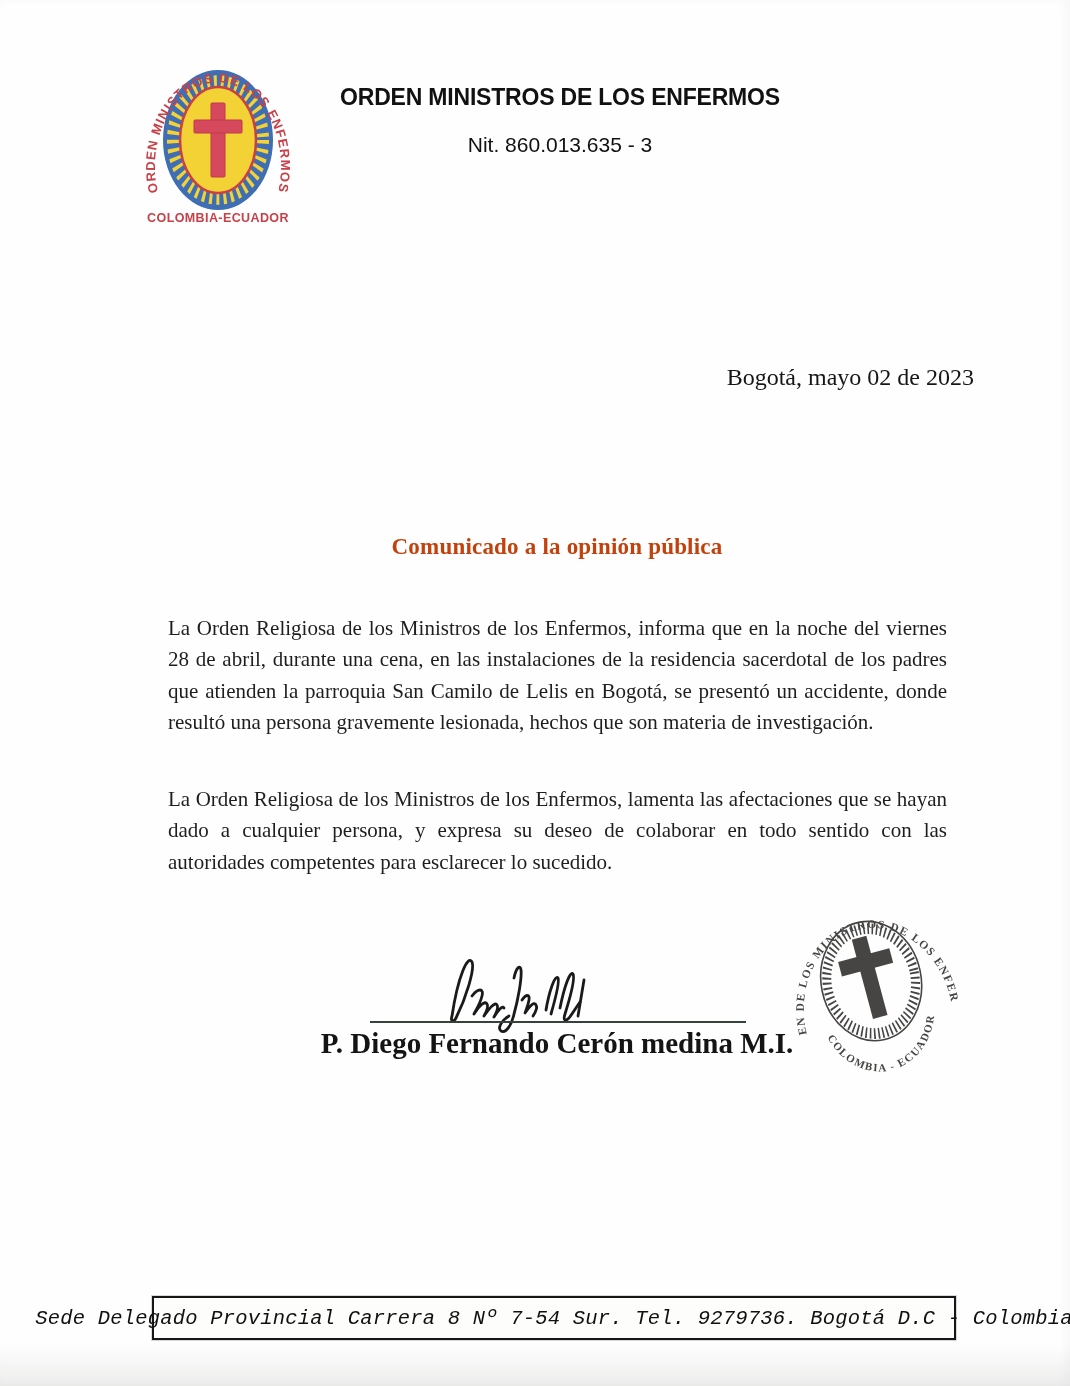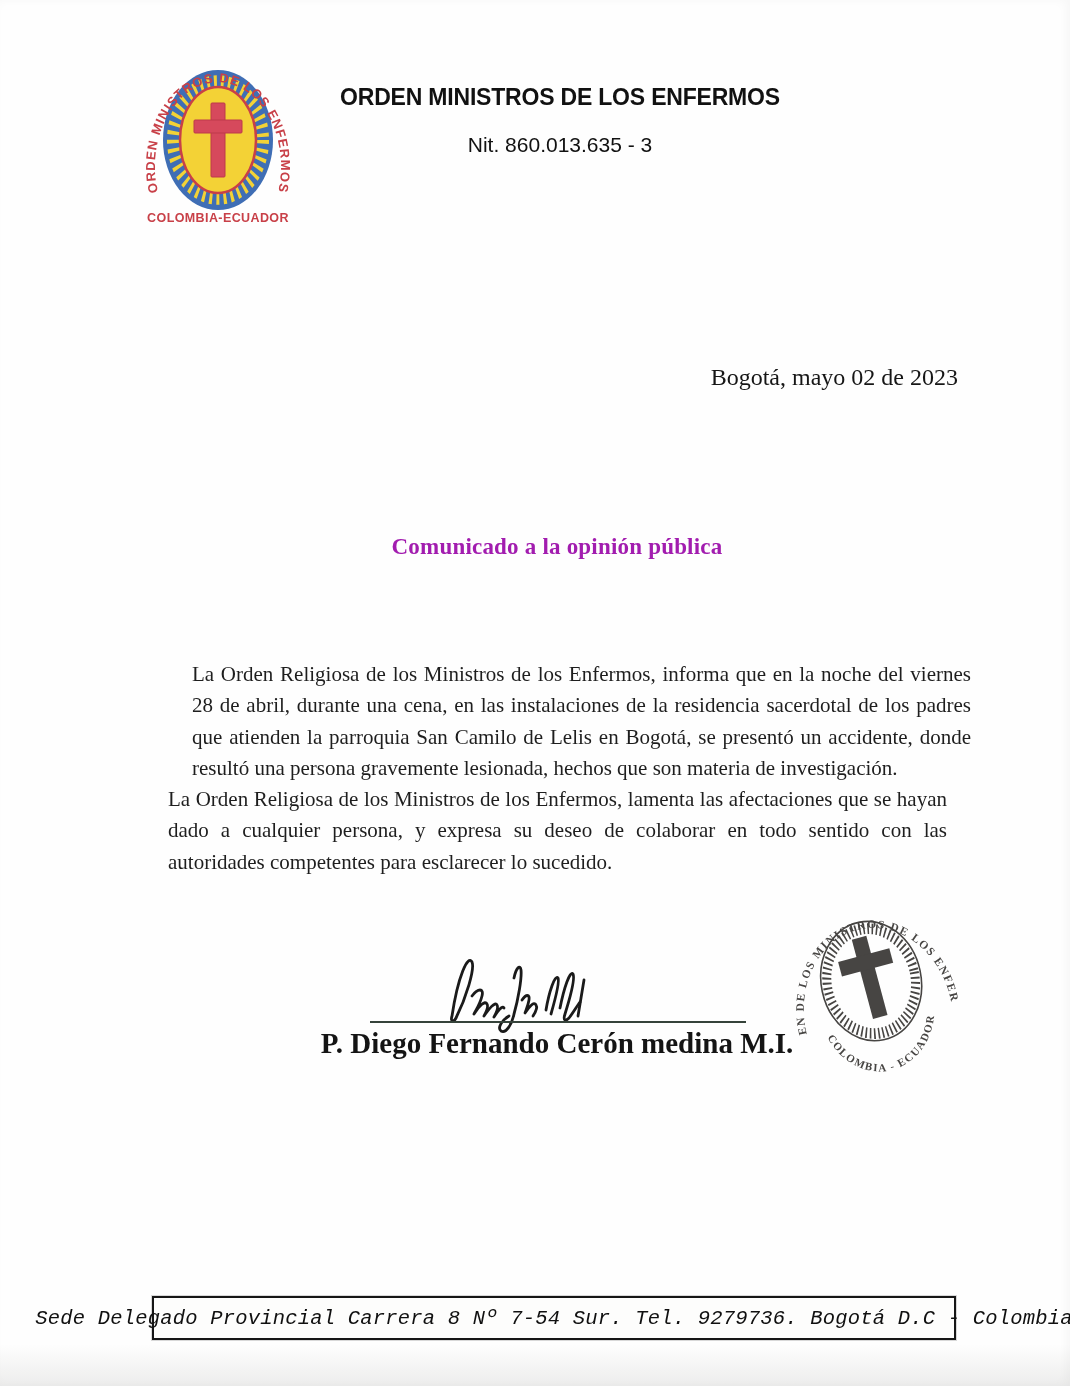--- a/index.html
+++ b/index.html
@@ -20,27 +20,27 @@
   }
 
   
   .logo{position:absolute;left:138px;top:40px;width:160px;height:188px;}
   .org-head{position:absolute;left:300px;top:84px;width:520px;text-align:center;
     font-family:"Liberation Sans", sans-serif;color:#111;}
   .org-head .org-name{font-size:23px;font-weight:bold;letter-spacing:-0.2px;white-space:nowrap;}
   .org-head .org-nit{font-size:21px;margin-top:22px;}
 
   
-  .date-line{position:absolute;left:168px;top:364px;width:790px;text-align:right;
+  .date-line{position:absolute;left:184px;top:364px;width:790px;text-align:right;
     font-size:24px;color:#161616;}
   .letter-title{position:absolute;left:168px;top:534px;width:778px;text-align:center;
-    font-size:23px;font-weight:bold;color:#a21caf;letter-spacing:.2px;}
+    font-size:23px;font-weight:bold;color:#c2410c;letter-spacing:.2px;}
   .par{position:absolute;left:168px;width:779px;font-size:21px;line-height:31.4px;
     text-align:justify;color:#1e1e1e;}
-  .par1{top:659px;margin-left:24px;}
+  .par1{top:613px;}
   .par2{top:784px;}
 
   
   .sig-svg{position:absolute;left:438px;top:950px;}
   .sig-line{position:absolute;left:370px;top:1021px;width:376px;height:2px;background:#35433a;}
   .sig-name{position:absolute;left:168px;top:1027px;width:778px;text-align:center;
     font-size:29px;font-weight:bold;color:#141414;}
   .sig-role{position:absolute;left:168px;top:1056px;width:778px;text-align:center;
     font-size:22px;color:#181818;}
   .sig-org{position:absolute;left:168px;top:1084px;width:778px;text-align:center;

